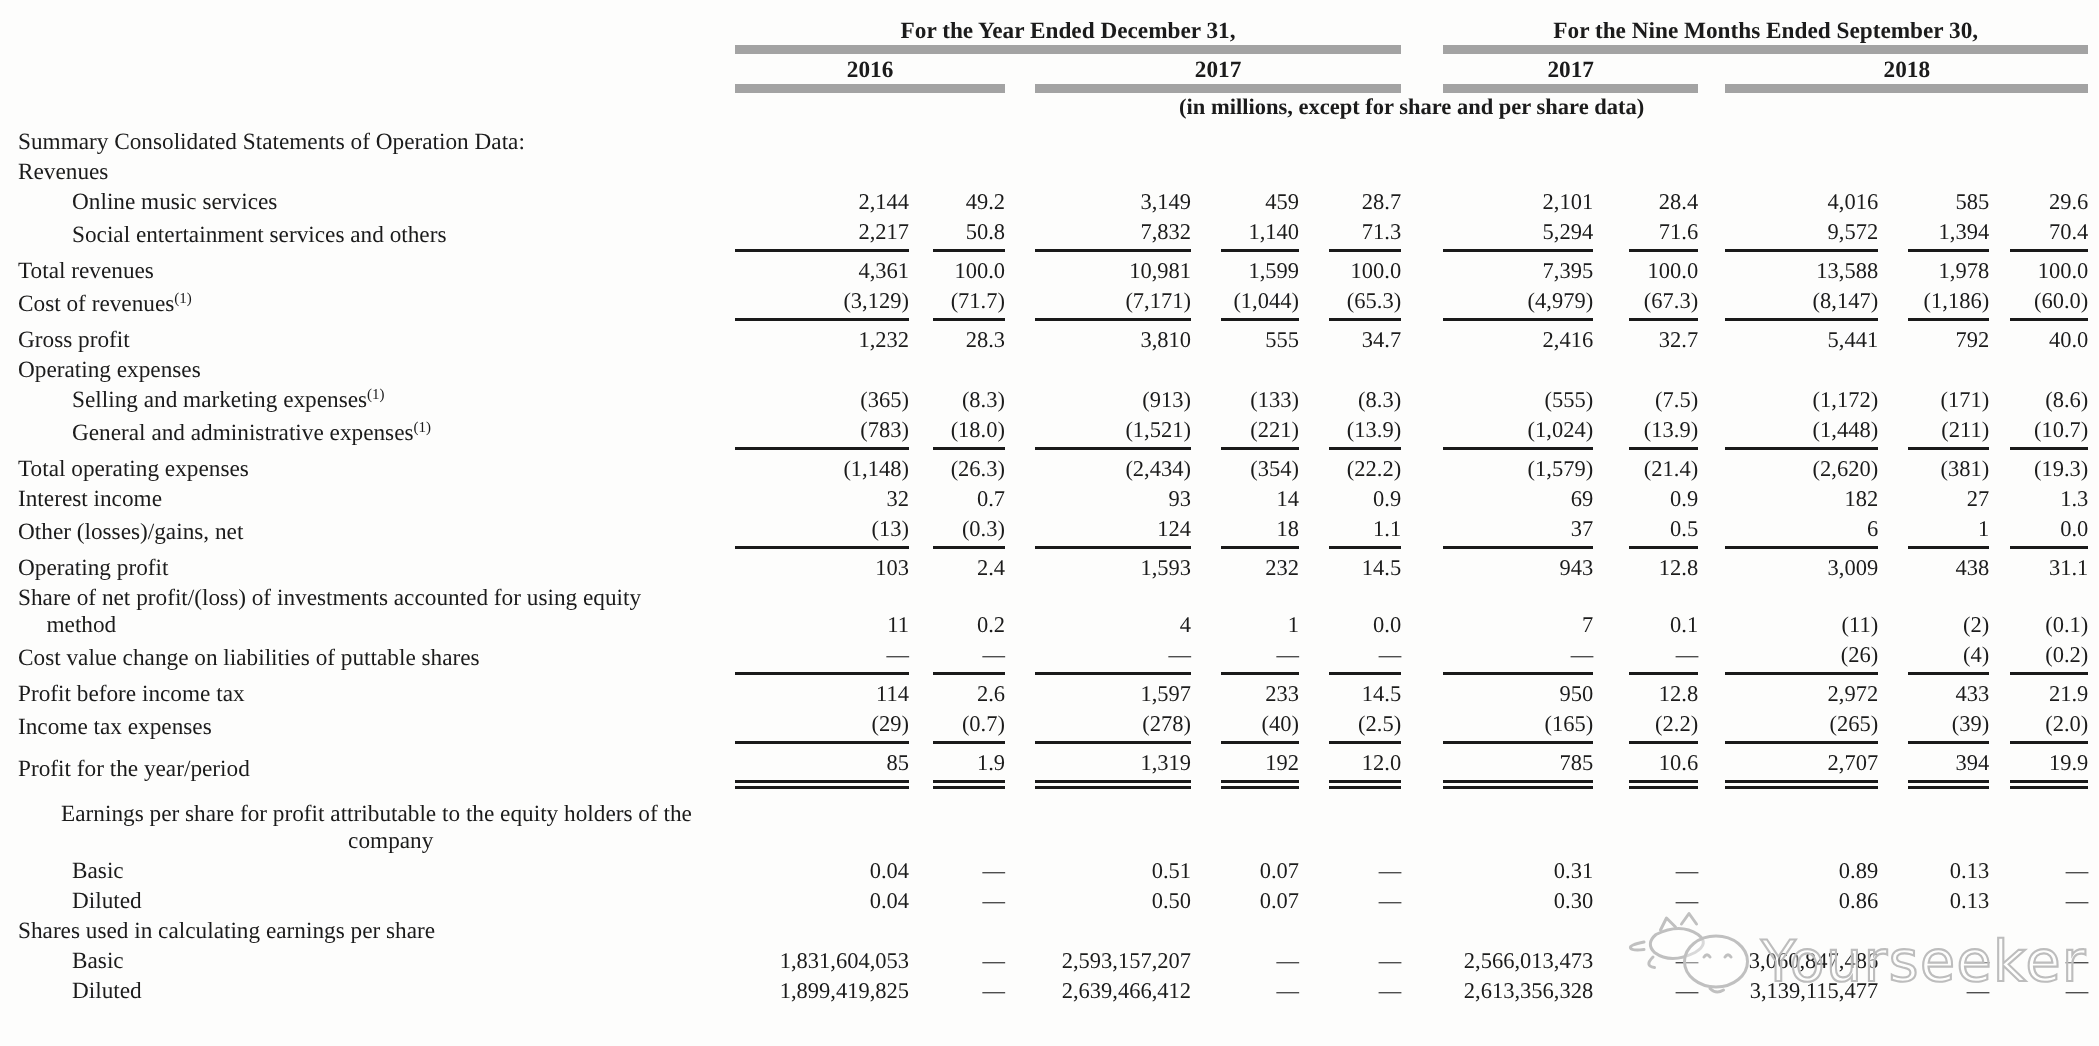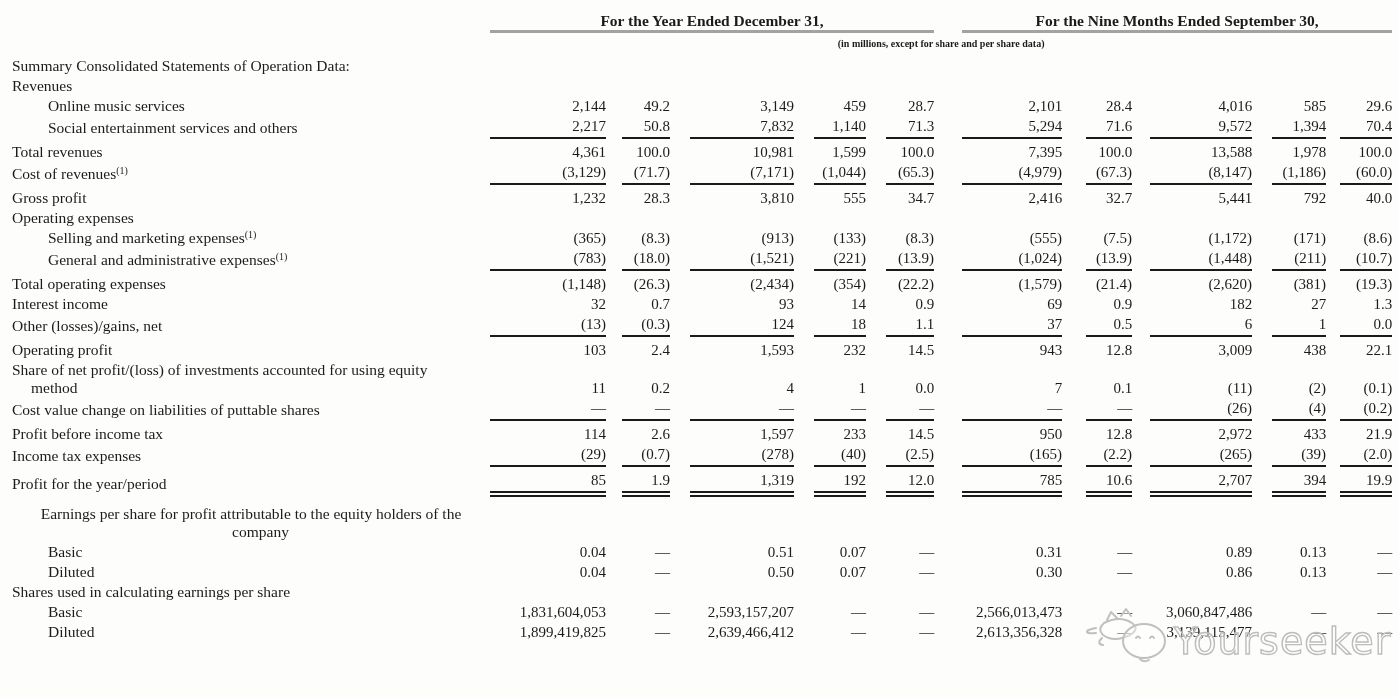--- a/index.html
+++ b/index.html
@@ -7,22 +7,22 @@
     position:relative; width:1399px; height:697px; overflow:hidden;
     background:#fdfdfc; font-family:"Liberation Serif", serif; color:#1b1b1b;
   }
   table#fin {
     table-layout:fixed; border-collapse:collapse;
     width:1388px; margin:10px 0 0 4px;
     font-size:15.5px;
   }
   td { vertical-align:bottom; padding:1px 0; line-height:18px; }
   thead td { font-weight:700; text-align:center; line-height:17px; padding:2px 0 1px; }
-  thead td.u { border-bottom:3px solid #a3a3a3; }
-  thead td.units { padding:2px 0 4px; font-size:10px; }
+  thead td.u { border-bottom:6px solid #a3a3a3; }
+  thead td.units { padding:2px 0 4px; font-size:15px; }
   tbody td.v { text-align:right; white-space:nowrap; font-size:15px; }
   tbody td.lbl { padding-left:8px; }
   tbody td.lbl.ind1 { padding-left:44px; }
   tbody td.lbl .cont { padding-left:19px; }
   tbody tr.b { font-weight:400; }
   tbody tr.single td.v { border-bottom:2px solid #1a1a1a; padding-bottom:2px; }
   tbody tr.double td.v { border-bottom:6px double #1a1a1a; padding-bottom:2px; }
   tbody tr.tall td { padding-top:4px; }
   tbody tr.sp td { padding-top:11px;text-align:center; }
   sup { font-size:10px; line-height:0; vertical-align:5px; }
@@ -60,20 +60,30 @@
     </colgroup>
     <thead>
       <tr>
         <td></td>
         <td class="u" colspan="9">For the Year Ended December 31,</td>
         <td></td>
         <td class="u" colspan="9">For the Nine Months Ended September 30,</td>
       </tr>
       <tr>
         <td></td>
+        <td class="u" colspan="3">2016</td>
+        <td></td>
+        <td class="u" colspan="5">2017</td>
+        <td></td>
+        <td class="u" colspan="3">2017</td>
+        <td></td>
+        <td class="u" colspan="5">2018</td>
+      </tr>
+      <tr>
+        <td></td>
         <td class="units" colspan="19">(in millions, except for share and per share data)</td>
       </tr>
     </thead>
     <tbody id="rows">
         <tr class="b">
           <td class="lbl ind0">
             <div>Summary Consolidated Statements of Operation Data:</div>
           </td>
           <td class="v"></td>
           <td class="g"></td>
@@ -398,21 +408,21 @@
           <td class="v">14.5</td>
           <td class="g"></td>
           <td class="v">943</td>
           <td class="g"></td>
           <td class="v">12.8</td>
           <td class="g"></td>
           <td class="v">3,009</td>
           <td class="g"></td>
           <td class="v">438</td>
           <td class="g"></td>
-          <td class="v">22.1</td>
+          <td class="v">31.1</td>
         </tr>
         <tr>
           <td class="lbl ind0">
             <div>Share of net profit/(loss) of investments accounted for using equity</div>
             <div class="cont">method</div>
           </td>
           <td class="v">11</td>
           <td class="g"></td>
           <td class="v">0.2</td>
           <td class="g"></td>

